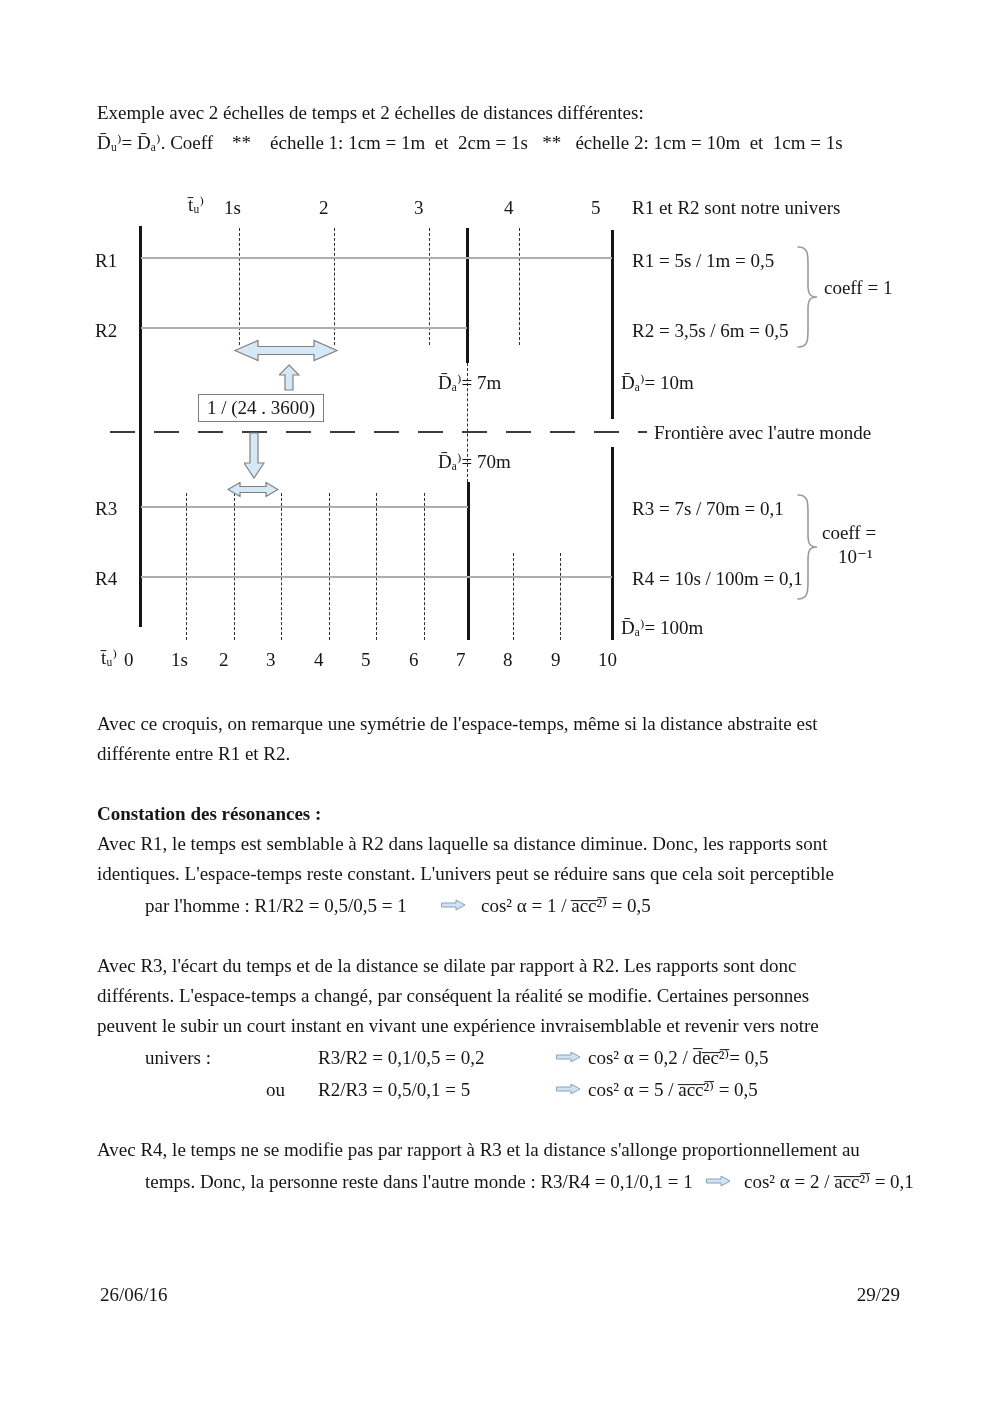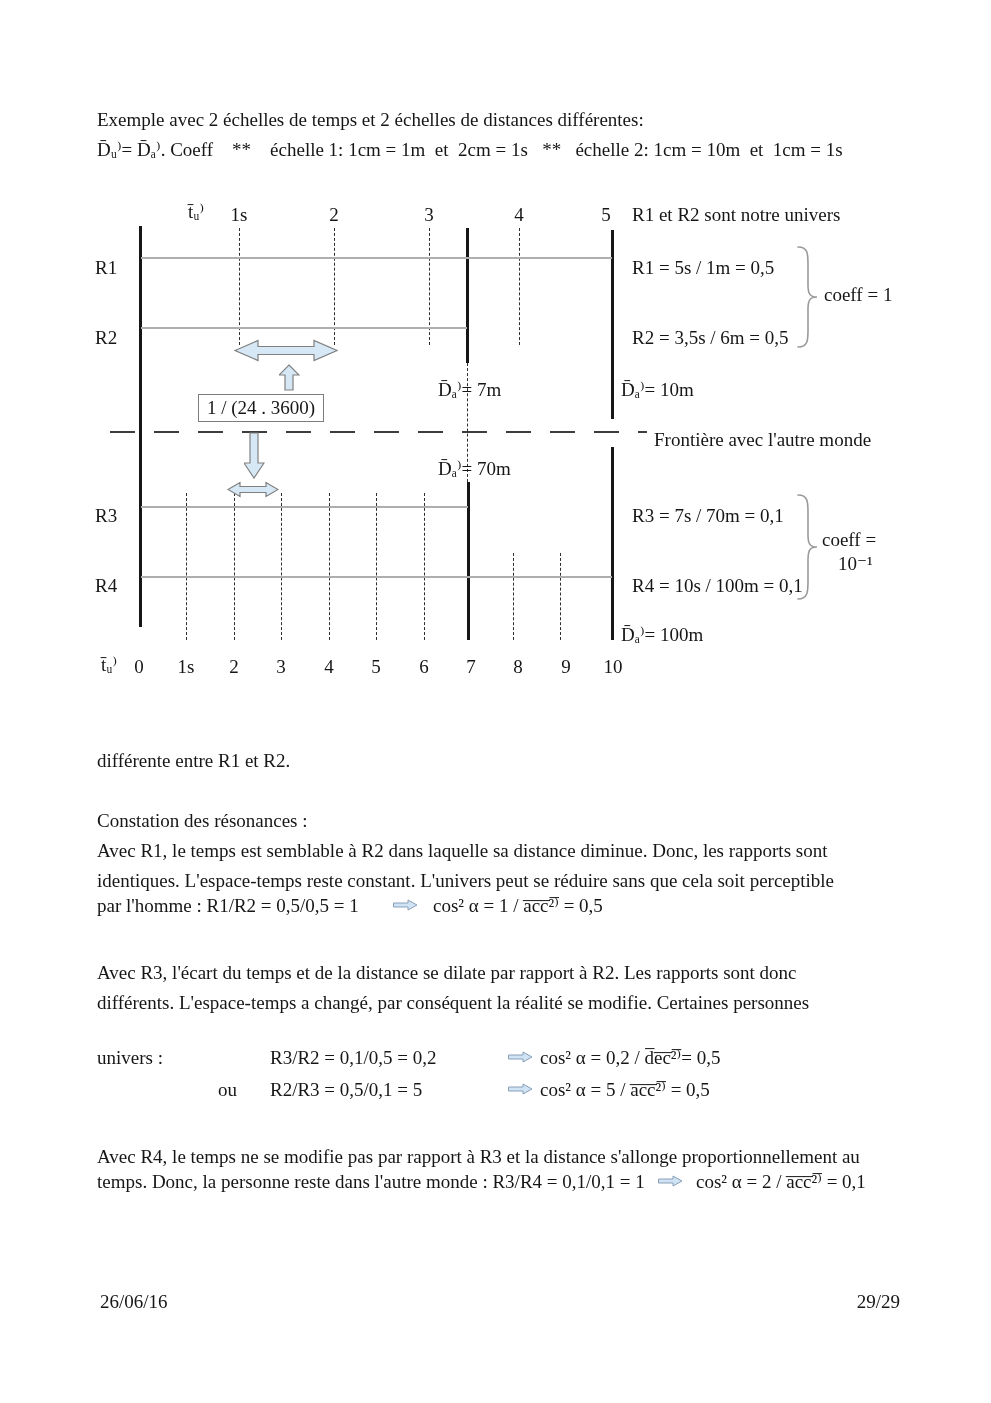--- a/index.html
+++ b/index.html
@@ -10,41 +10,40 @@
     font-family:"Liberation Serif","DejaVu Serif",serif;
     color:#161616;
     overflow:hidden;
     margin:0 auto;
   }
   .t{
     position:absolute;
     font-size:19px;
     line-height:24px;
     white-space:pre;
-    margin-top:7px;
   }
-  .bold{font-weight:normal;}
-  .ctr{text-align:center;}
+  .bold{font-weight:bold;}
+  .ctr{text-align:left;}
   
   .vline{position:absolute;width:3px;background:#161616;}
   .vdash{position:absolute;width:0;border-left:1px dashed #2e2e2e;}
   .hgrey{position:absolute;height:2px;background:#aeaeae;}
   .frontier{
     position:absolute;height:2px;
     background:repeating-linear-gradient(to right,#3c3c3c 0 25px,transparent 25px 44px);
   }
   .box{
     position:absolute;
     border:1px solid #7d7d7d;
     font-size:19px;line-height:26px;
     text-align:center;
     background:#fff;
   }
   .arrow{position:absolute;}
-  .fline{position:absolute;height:26px;font-size:19px;}
+  .fline{position:absolute;height:26px;font-size:19px;margin-left:48px;}
   .fline span{position:absolute;white-space:pre;font-size:19px;line-height:24px;}
   .fline .arr{position:absolute;top:5px;}
 </style>
 </head>
 <body>
 
 <div class="page">
 
   <div class="t" style="left:97px;top:101px">Exemple avec 2 échelles de temps et 2 échelles de distances différentes:</div>
   <div class="t" style="left:97px;top:131px">D̄ᵤ⁾= D̄ₐ⁾. Coeff    **    échelle 1: 1cm = 1m  et  2cm = 1s   **   échelle 2: 1cm = 10m  et  1cm = 1s</div>
@@ -135,36 +134,38 @@
   <div class="t ctr" style="left:219px;top:648px;width:30px">2</div>
   <div class="t ctr" style="left:266px;top:648px;width:30px">3</div>
   <div class="t ctr" style="left:314px;top:648px;width:30px">4</div>
   <div class="t ctr" style="left:361px;top:648px;width:30px">5</div>
   <div class="t ctr" style="left:409px;top:648px;width:30px">6</div>
   <div class="t ctr" style="left:456px;top:648px;width:30px">7</div>
   <div class="t ctr" style="left:503px;top:648px;width:30px">8</div>
   <div class="t ctr" style="left:551px;top:648px;width:30px">9</div>
   <div class="t ctr" style="left:598px;top:648px;width:30px">10</div>
 
+  <div class="t" style="left:97px;top:712px">Avec ce croquis, on remarque une symétrie de l'espace-temps, même si la distance abstraite est</div>
   <div class="t" style="left:97px;top:742px">différente entre R1 et R2.</div>
 
   <div class="t bold" style="left:97px;top:802px">Constation des résonances :</div>
 
   <div class="t" style="left:97px;top:832px">Avec R1, le temps est semblable à R2 dans laquelle sa distance diminue. Donc, les rapports sont</div>
   <div class="t" style="left:97px;top:862px">identiques. L'espace-temps reste constant. L'univers peut se réduire sans que cela soit perceptible</div>
   <div class="fline" style="left:97px;top:894px;width:800px">
     <span style="left:0">par l'homme : R1/R2 = 0,5/0,5 = 1</span>
     <svg class="arr" style="left:296px" width="25" height="12">
       <polygon points="0.5,4 15,4 15,1 24,6 15,11 15,8 0.5,8" fill="#cfe3f5" stroke="#8aa0b8" stroke-width="1"></polygon>
     </svg>
     <span style="left:336px">cos² α = 1 / a̅c̅c̅²̅⁾ = 0,5</span>
   </div>
 
   <div class="t" style="left:97px;top:954px">Avec R3, l'écart du temps et de la distance se dilate par rapport à R2. Les rapports sont donc</div>
   <div class="t" style="left:97px;top:984px">différents. L'espace-temps a changé, par conséquent la réalité se modifie. Certaines personnes</div>
+  <div class="t" style="left:97px;top:1014px">peuvent le subir un court instant en vivant une expérience invraisemblable et revenir vers notre</div>
   <div class="fline" style="left:97px;top:1046px;width:800px">
     <span style="left:0">univers :</span>
     <span style="left:173px">R3/R2 = 0,1/0,5 = 0,2</span>
     <svg class="arr" style="left:411px" width="25" height="12">
       <polygon points="0.5,4 15,4 15,1 24,6 15,11 15,8 0.5,8" fill="#cfe3f5" stroke="#8aa0b8" stroke-width="1"></polygon>
     </svg>
     <span style="left:443px">cos² α = 0,2 / d̅e̅c̅²̅⁾= 0,5</span>
   </div>
   <div class="fline" style="left:97px;top:1078px;width:800px">
     <span style="left:121px">ou</span>

